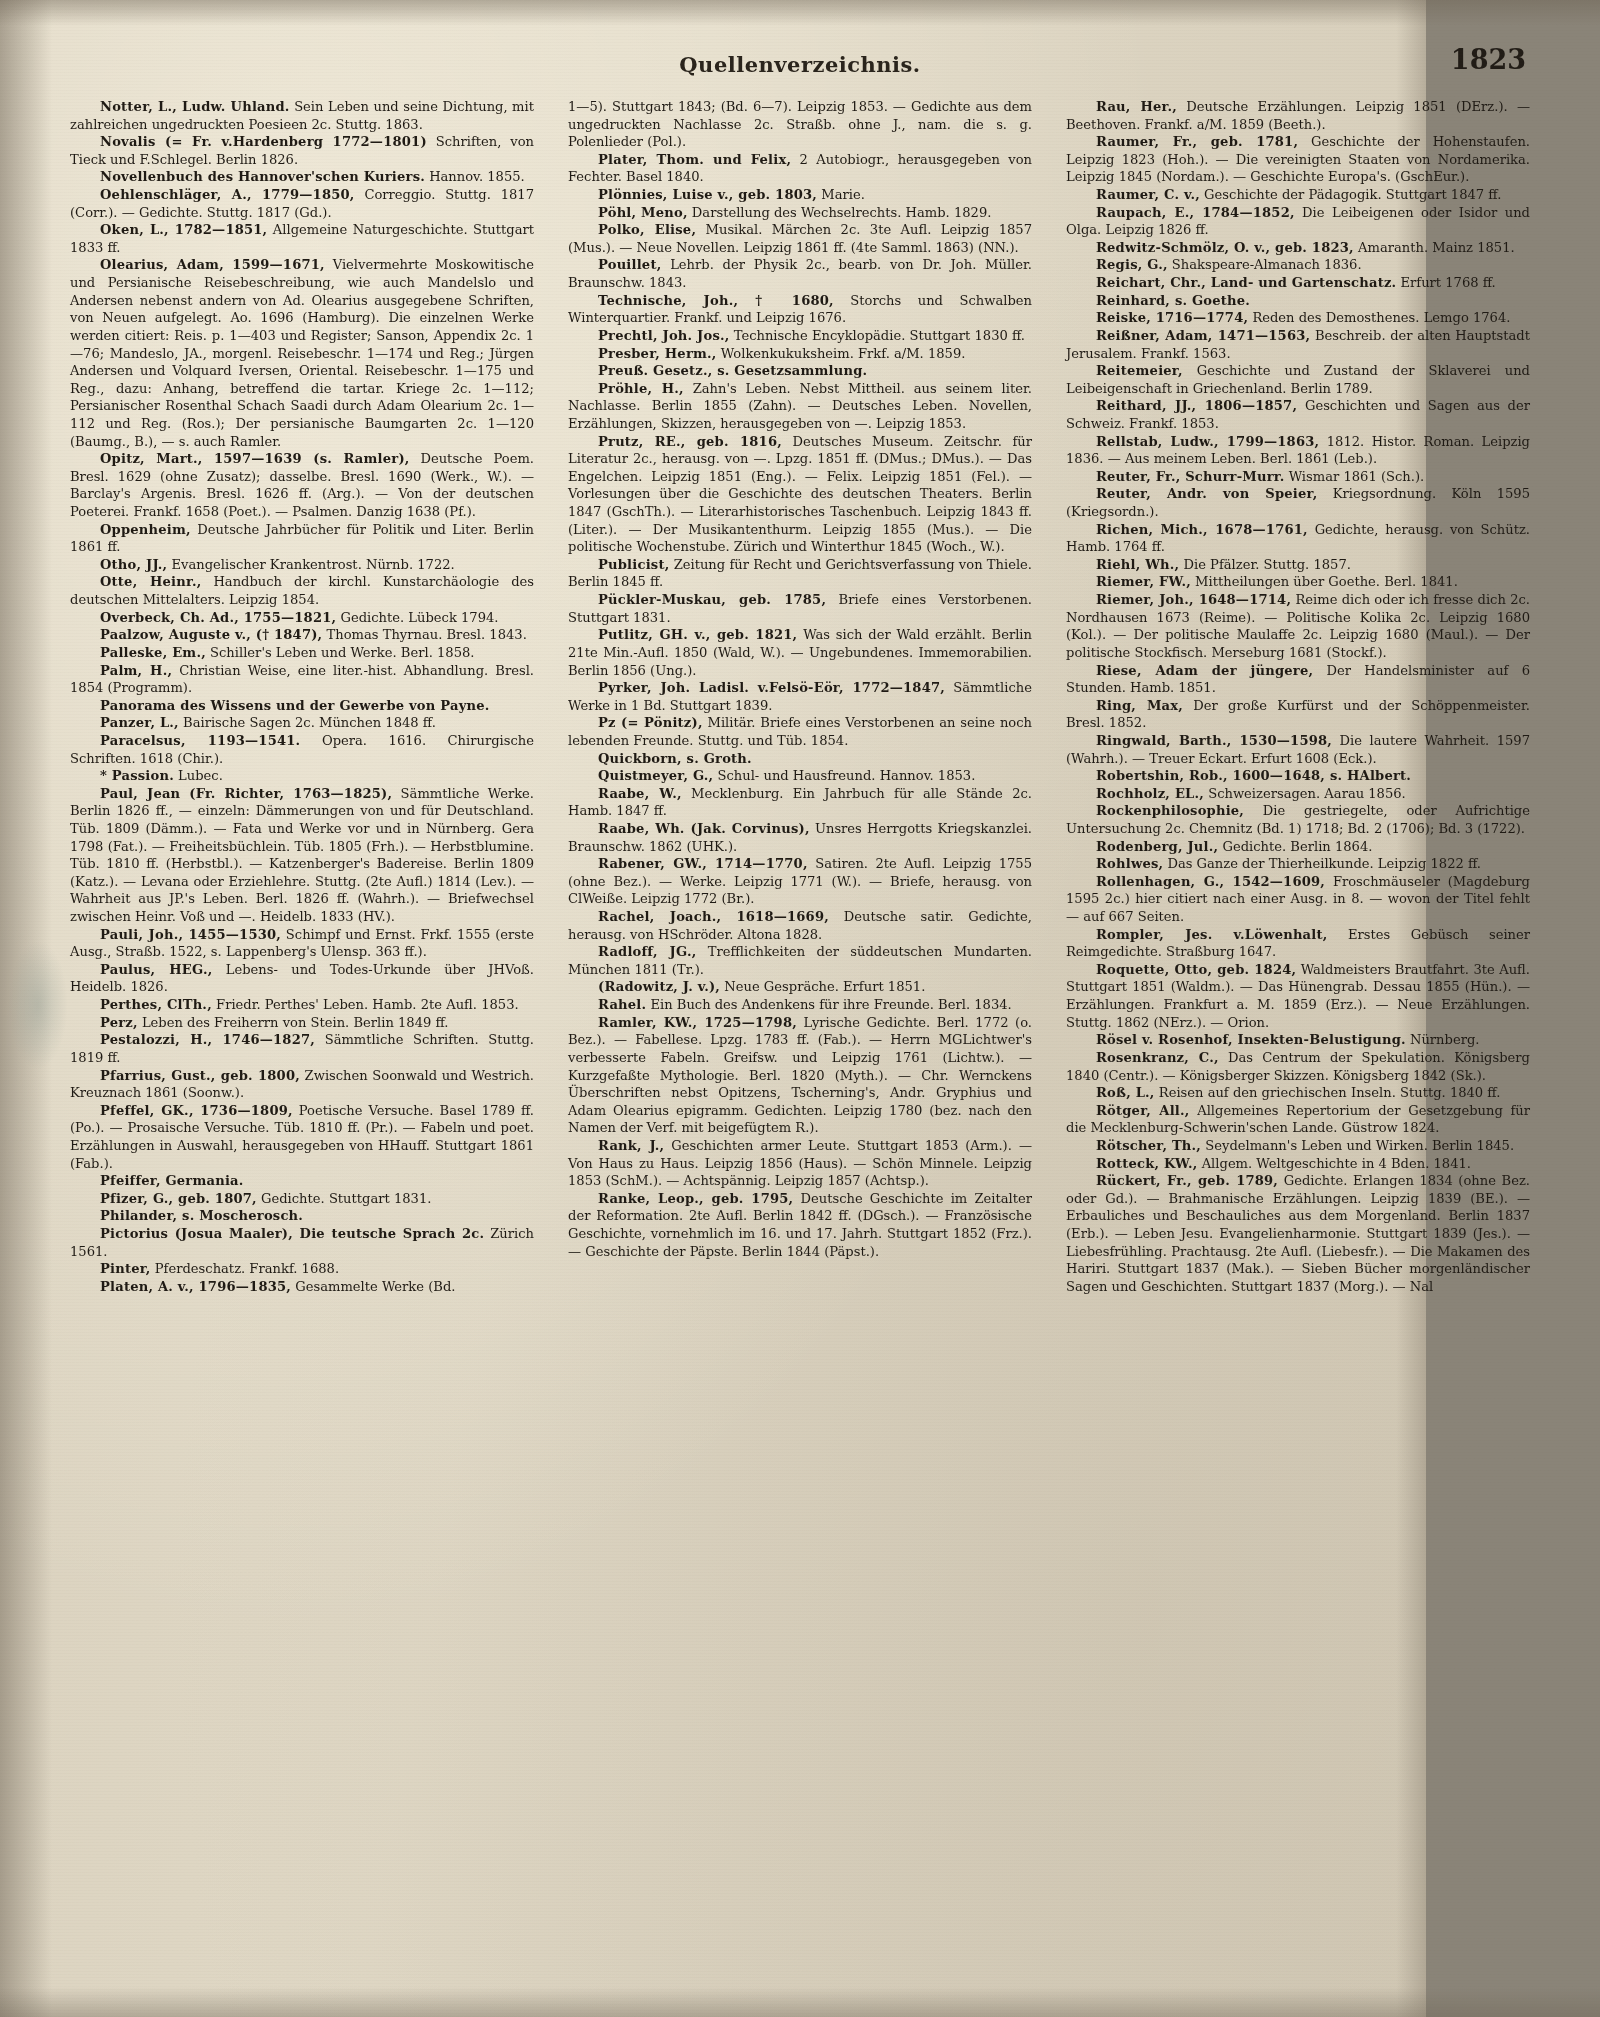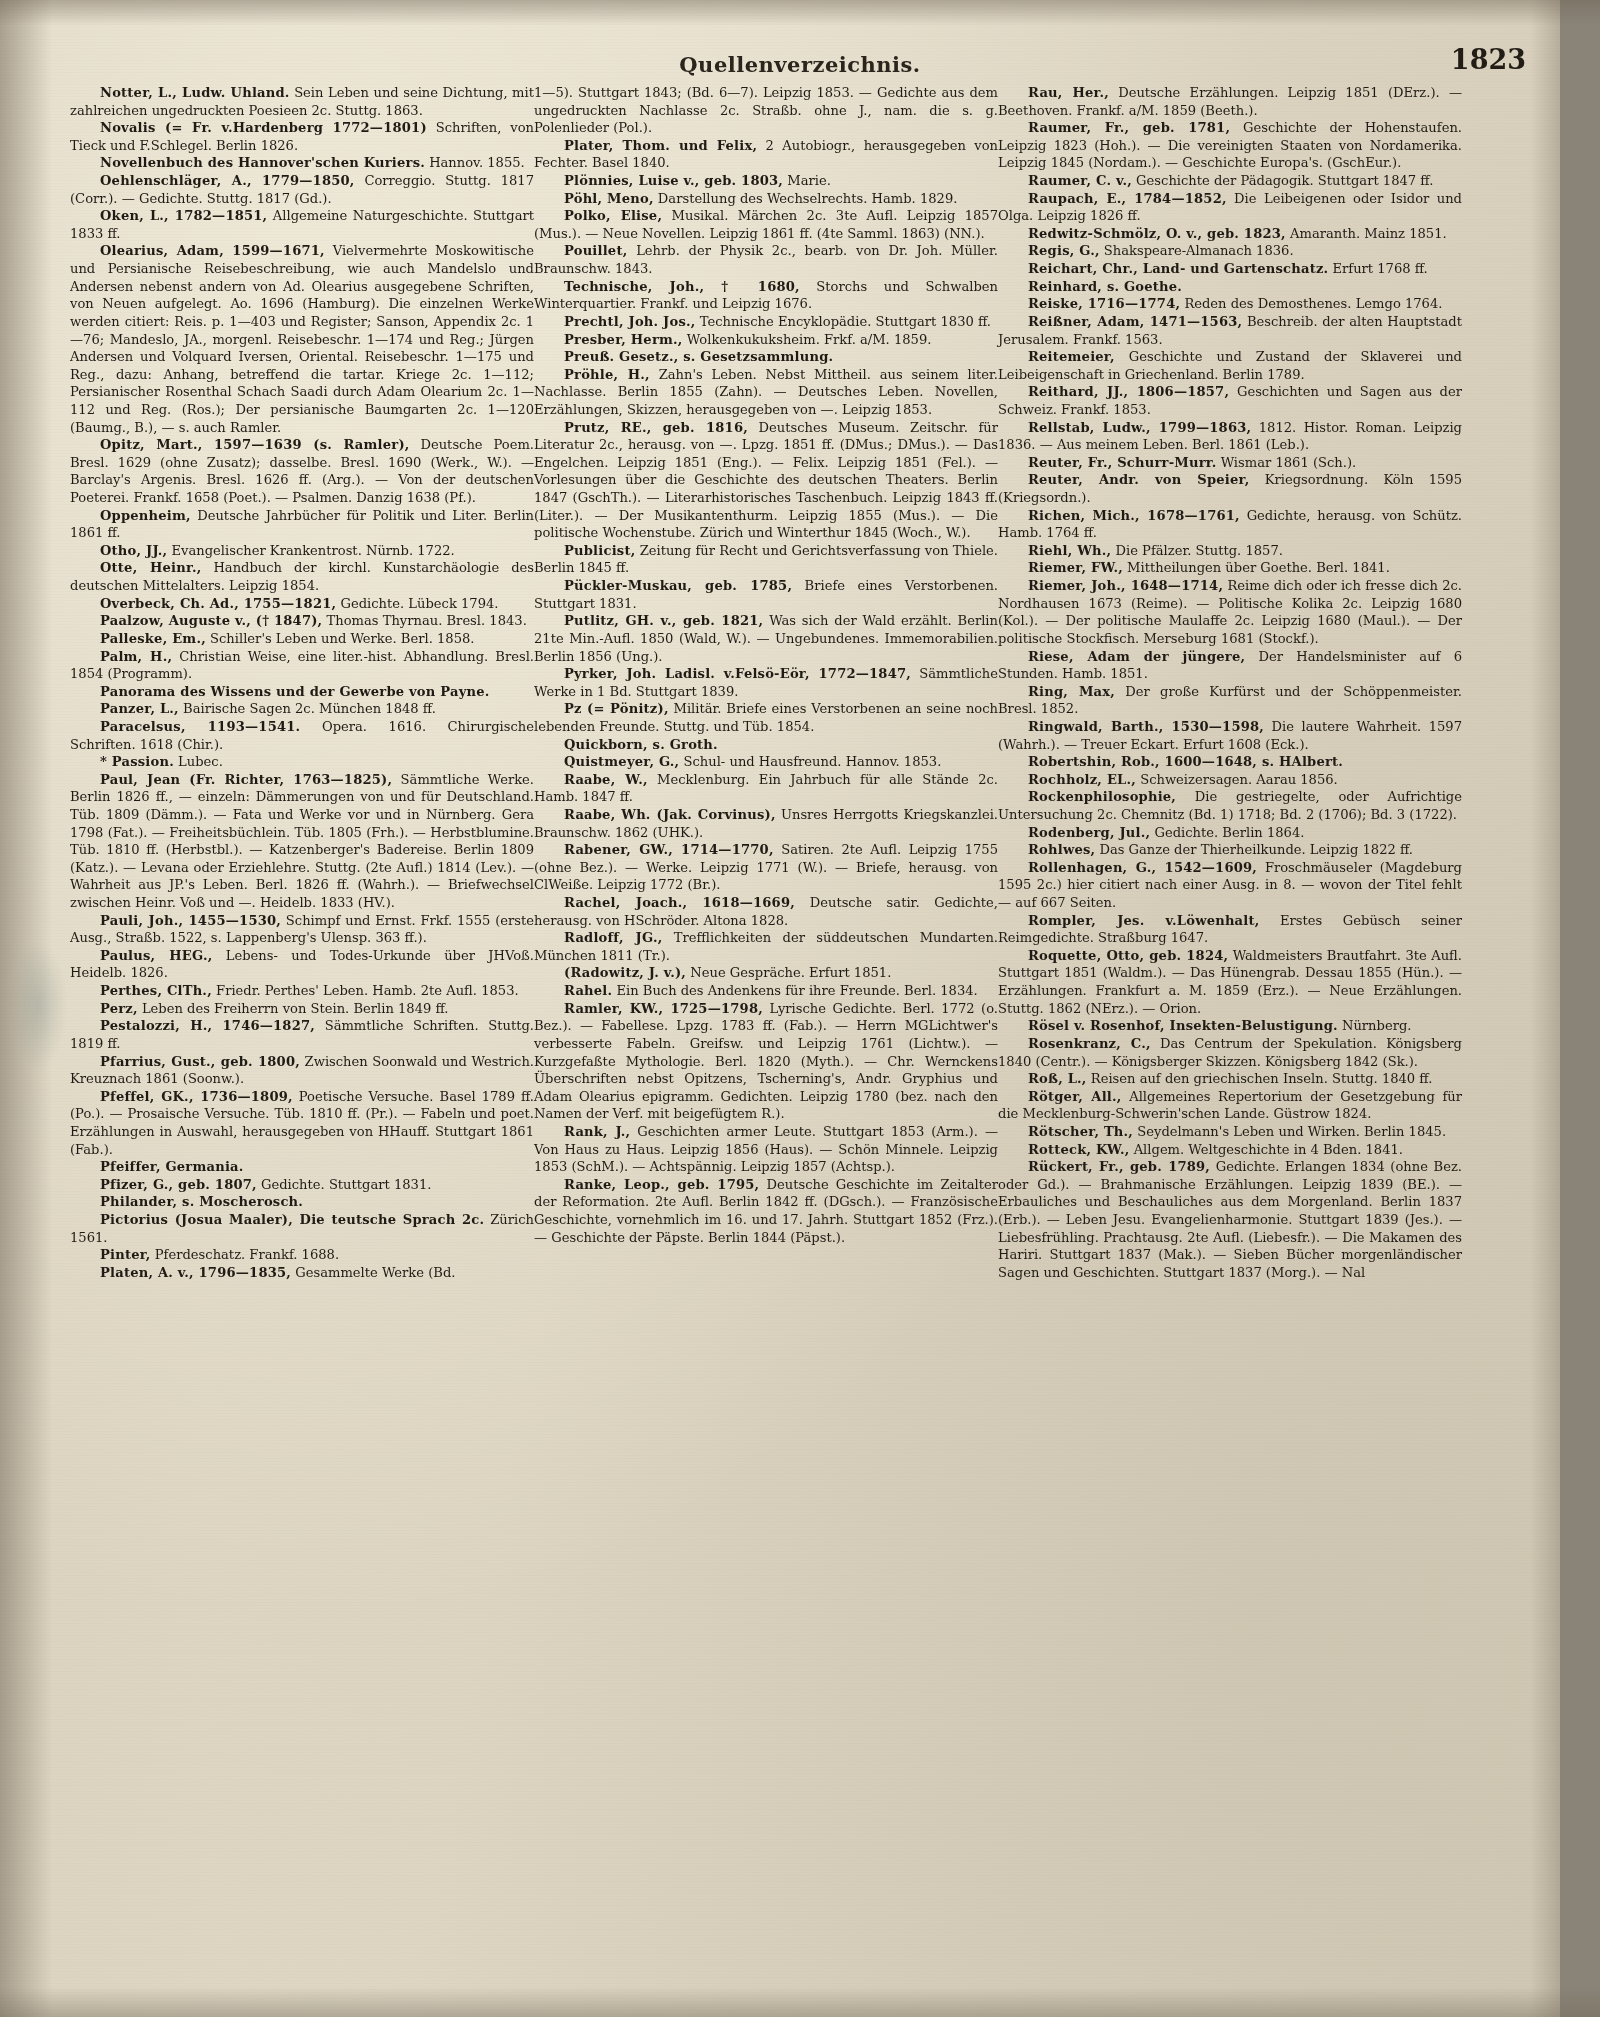--- a/index.html
+++ b/index.html
@@ -9,21 +9,21 @@
   }
   body {
     width: 1600px;
     height: 2017px;
     overflow: hidden;
     font-family: "DejaVu Serif", serif;
   }
   .page {
     position: absolute;
     left: 0; top: 0;
-    width: 1560px;
+    width: 1426px;
     height: 2017px;
     background: #ddd5c2;
     background-image:
       radial-gradient(ellipse at 20% 15%, rgba(255,250,235,0.55), rgba(255,250,235,0) 55%),
       radial-gradient(ellipse at 80% 80%, rgba(190,180,160,0.35), rgba(190,180,160,0) 60%),
       linear-gradient(100deg, rgba(210,200,180,0.35), rgba(235,228,210,0.2) 40%, rgba(200,190,170,0.4));
     box-sizing: border-box;
     padding: 16px;
   }
   .paper-edge-left {
@@ -84,24 +84,26 @@
     right: 4px;
     top: 0px;
     font-size: 27px;
     font-weight: bold;
     color: #211c16;
     font-family: "DejaVu Serif", serif;
     margin-left: 20px;
   }
   .columns {
     position: absolute;
-    top: 40px;
+    top: 54px;
     left: 0;
     width: 1460px;
     display: flex;
+    gap: 34px;
+    justify-content: center;
   }
   .col {
     width: 464px;
     font-size: 13.1px;
     line-height: 1.345;
     color: #1f1a14;
     text-align: justify;
     hyphens: auto;
   }
   .entry {

